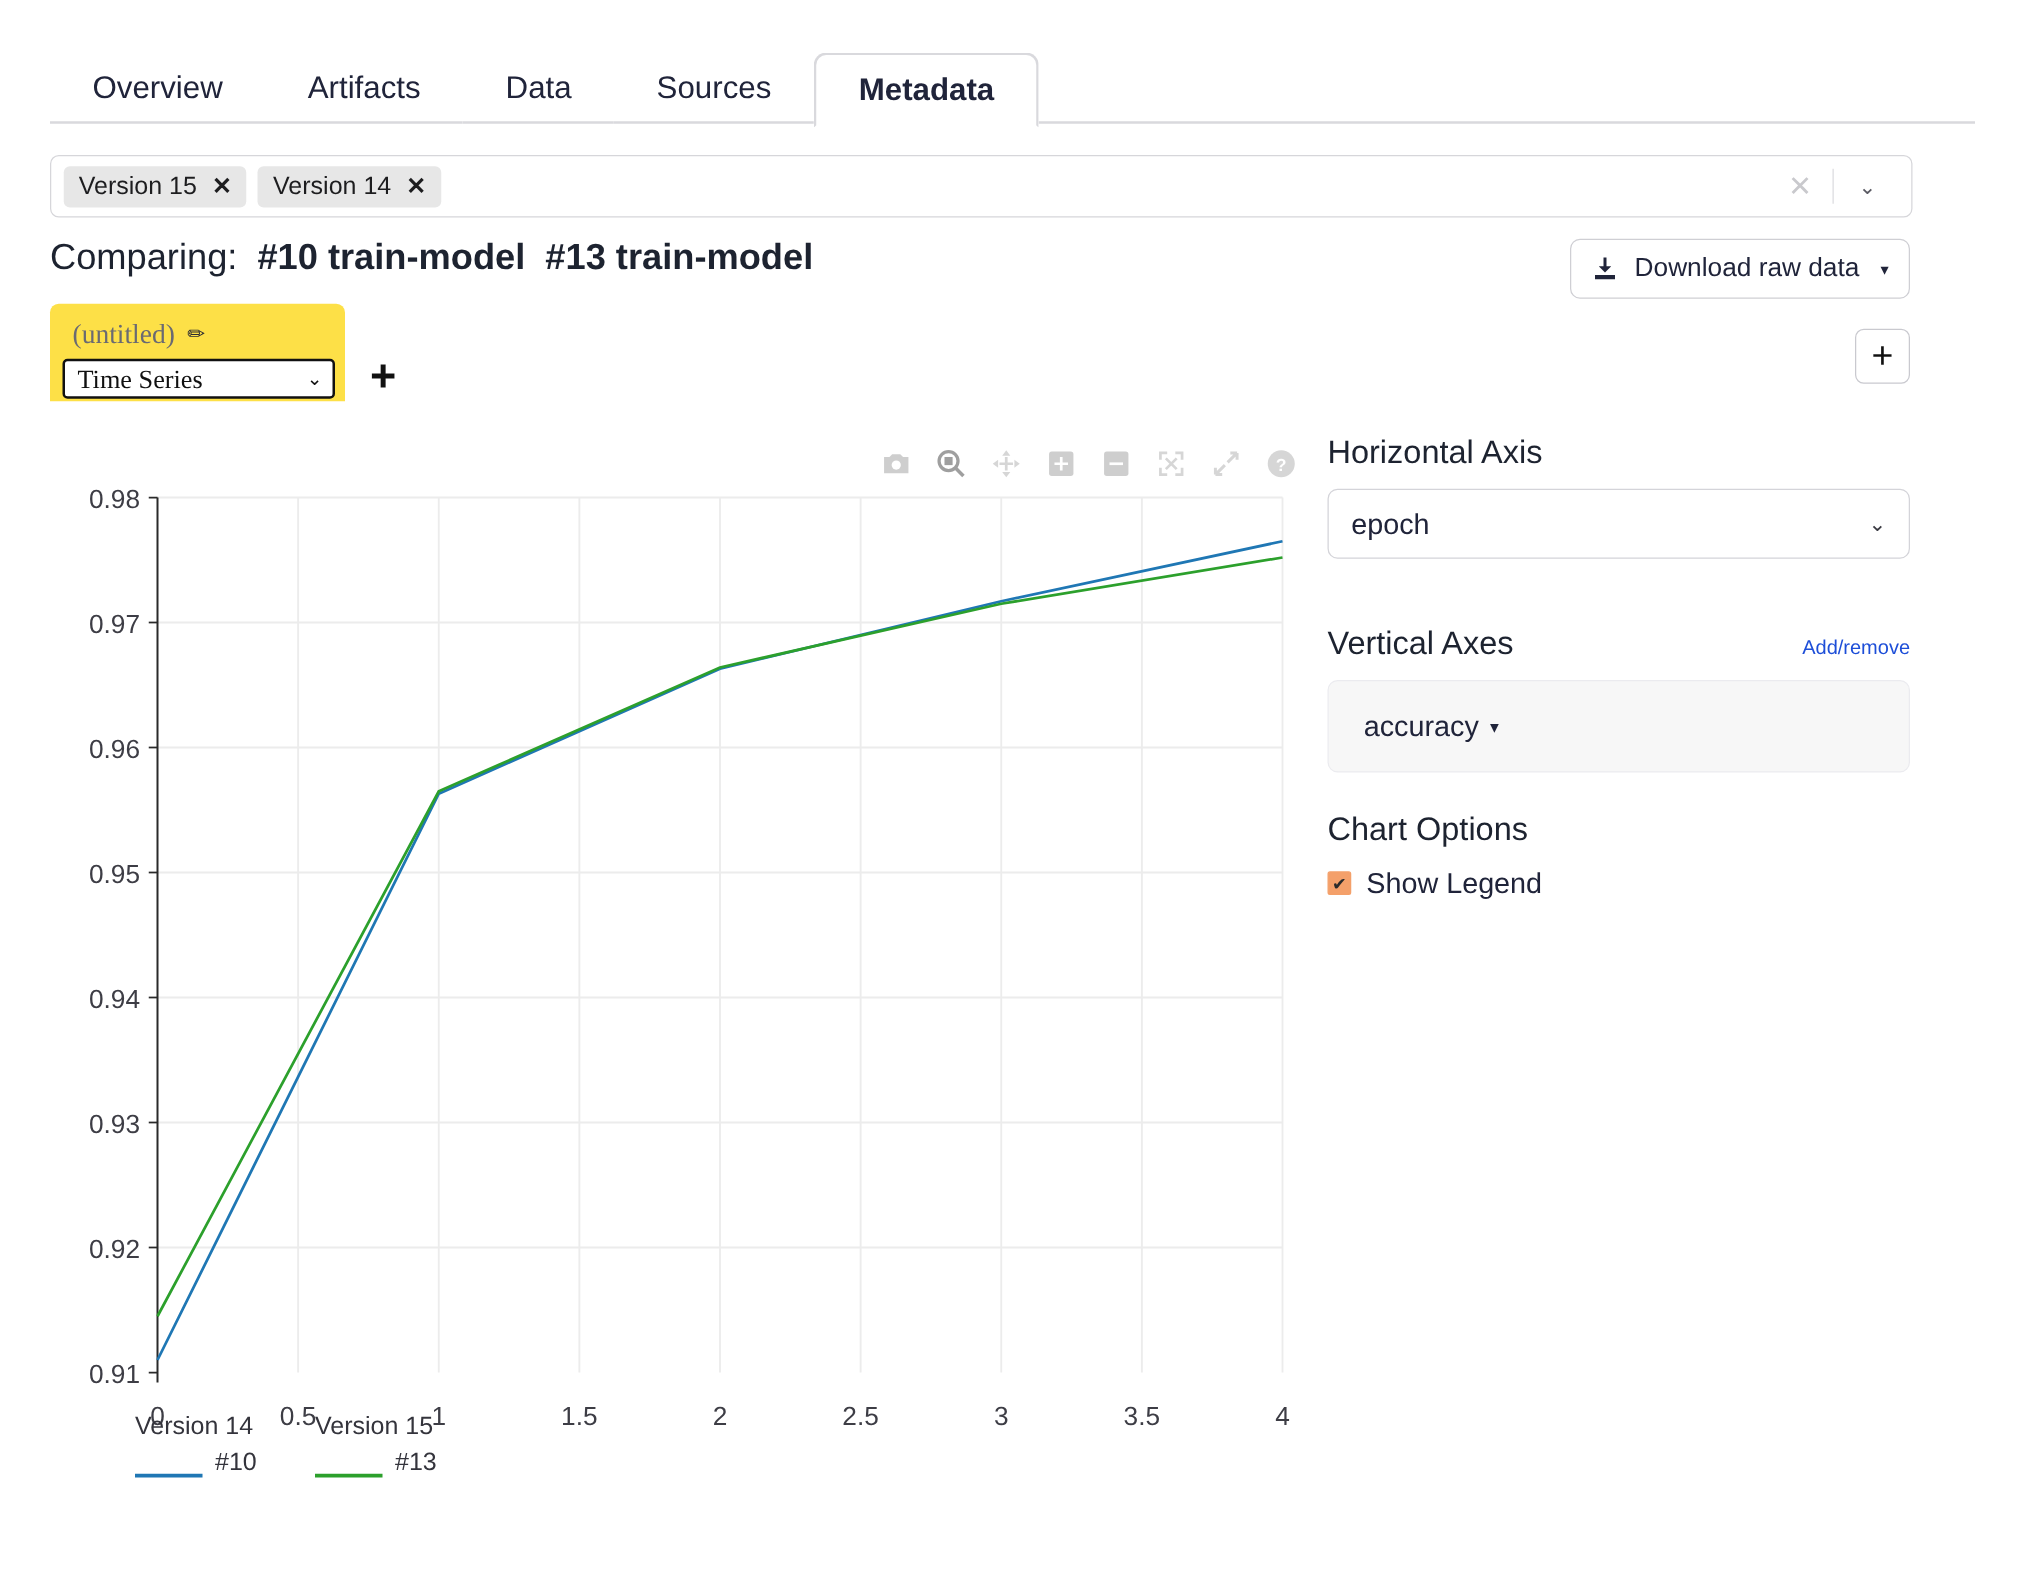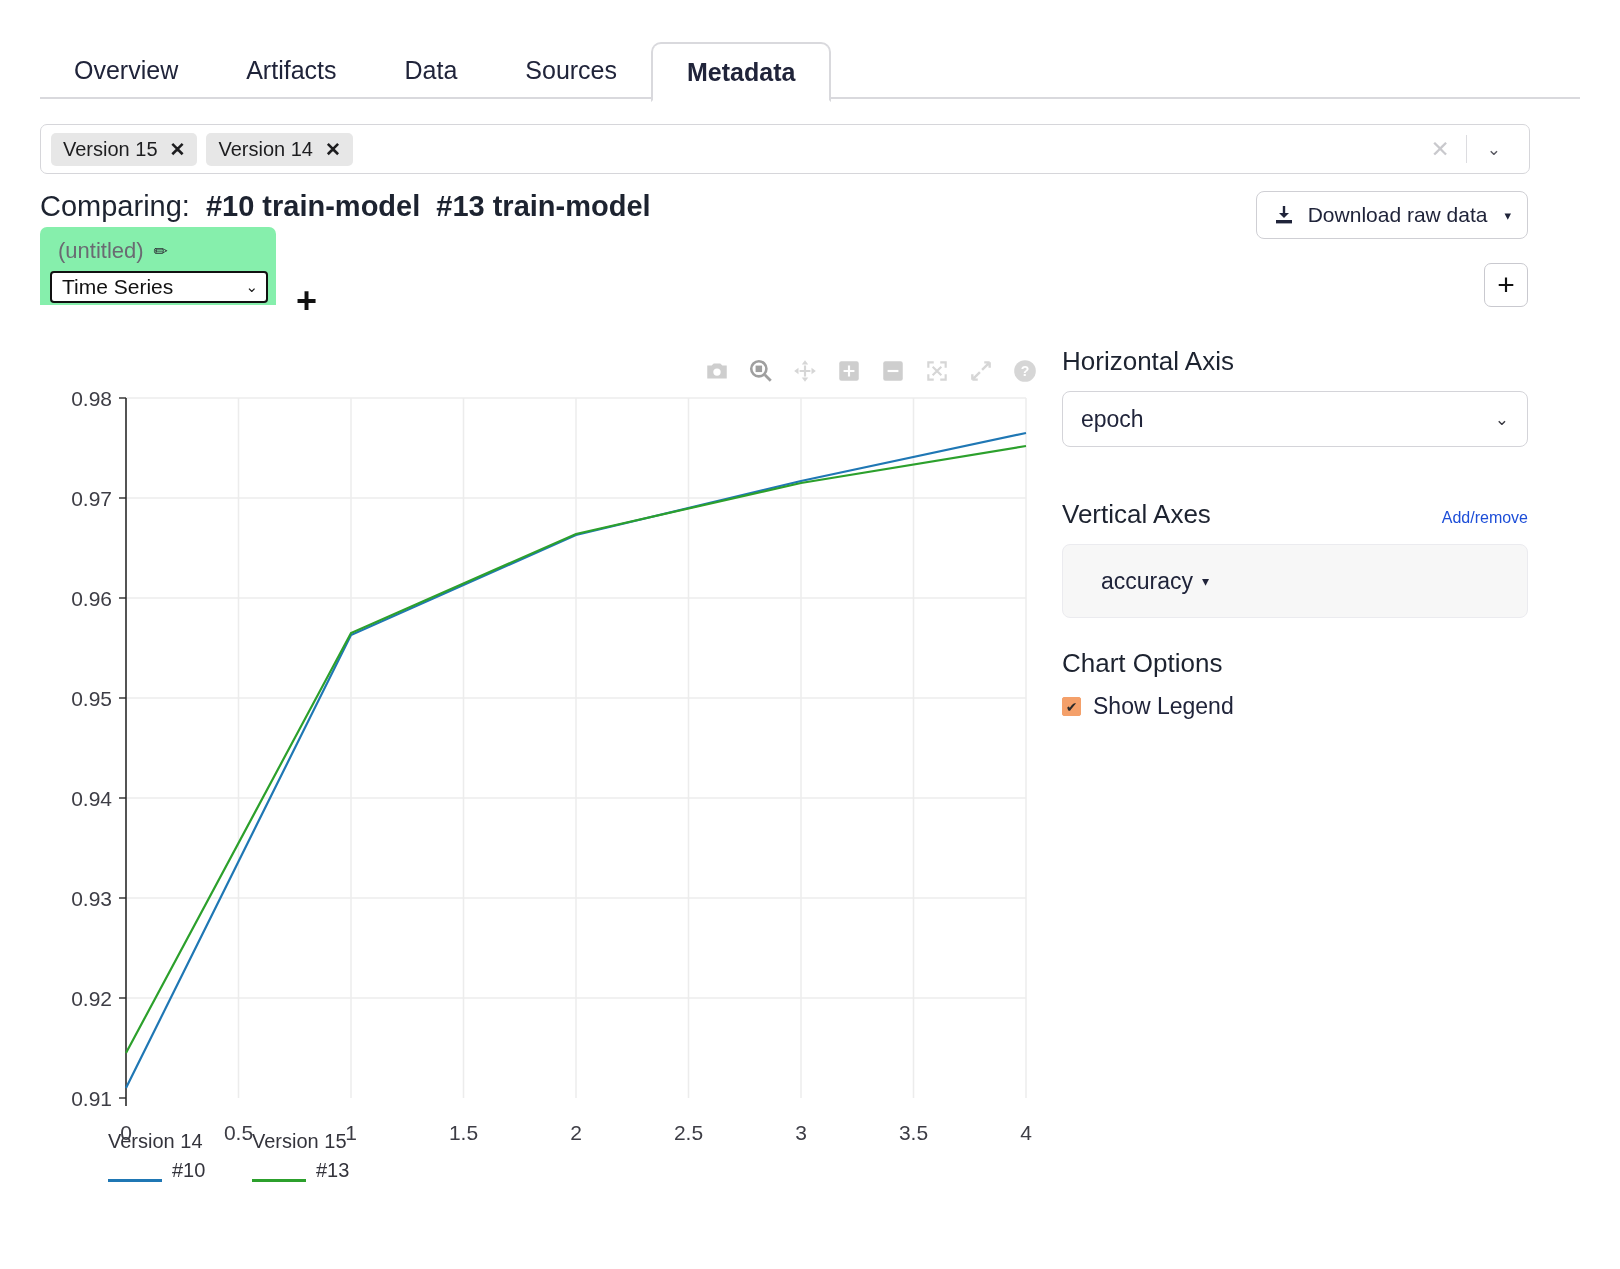--- a/index.html
+++ b/index.html
@@ -81,24 +81,25 @@
     background: #fff;
     display: flex; align-items: center; gap: 13px;
     padding: 0 16px;
     font-size: 21px; color: #20243a;
     cursor: pointer;
   }
   .dl-caret { margin-left: 4px; font-size: 13px; }
 
   
   .chartcard {
-    position: absolute; left: 40px; top: 227px;
+    position: absolute; left: 40px; top: 243px;
     width: 236px; height: 78px;
-    background: #86efac;
+    background: #fde047;
     border-radius: 7px 7px 0 0;
+    font-family: Liberation Serif, serif;
   }
   .chartcard .title {
     position: absolute; left: 18px; top: 11px;
     font-size: 22px; color: #6a6a72;
     display: flex; align-items: center; gap: 10px;
     white-space: nowrap;
   }
   .pencil { font-size: 17px; color: #2b2b33; cursor: pointer; }
   .typesel {
     position: absolute; left: 10px; top: 44px;
@@ -160,21 +161,21 @@
     background: #fff; cursor: pointer;
   }
   .rselect .sc { font-size: 17px; color: #3a3a42; }
   .vaxes-head { display: flex; align-items: baseline; justify-content: space-between; margin-top: 52px; gap: 36px; }
   .addremove { color: #1d4ed8; font-size: 16px; cursor: pointer; }
   .vaxbox {
     margin-top: 14px;
     width: 466px; height: 74px;
     background: #f7f7f7; border: 1px solid #ebebef; border-radius: 8px;
     display: flex; align-items: center;
-    padding-left: 38px;
+    padding-left: 28px;
   }
   .vaxitem { font-size: 23px; color: #20243a; display: flex; align-items: center; gap: 9px; cursor: pointer; }
   .vaxitem .tri { font-size: 14px; }
   .co-head { font-size: 26px; color: #1d2330; margin-top: 30px; margin-bottom: 14px; }
   .cbrow { display: flex; align-items: center; gap: 12px; margin-bottom: 10px; cursor: pointer; }
   .cbox {
     width: 19px; height: 19px; border: 1px solid #6b6b73; border-radius: 2px;
     background: #fff; flex: none;
   }
   .cbox.checked {

